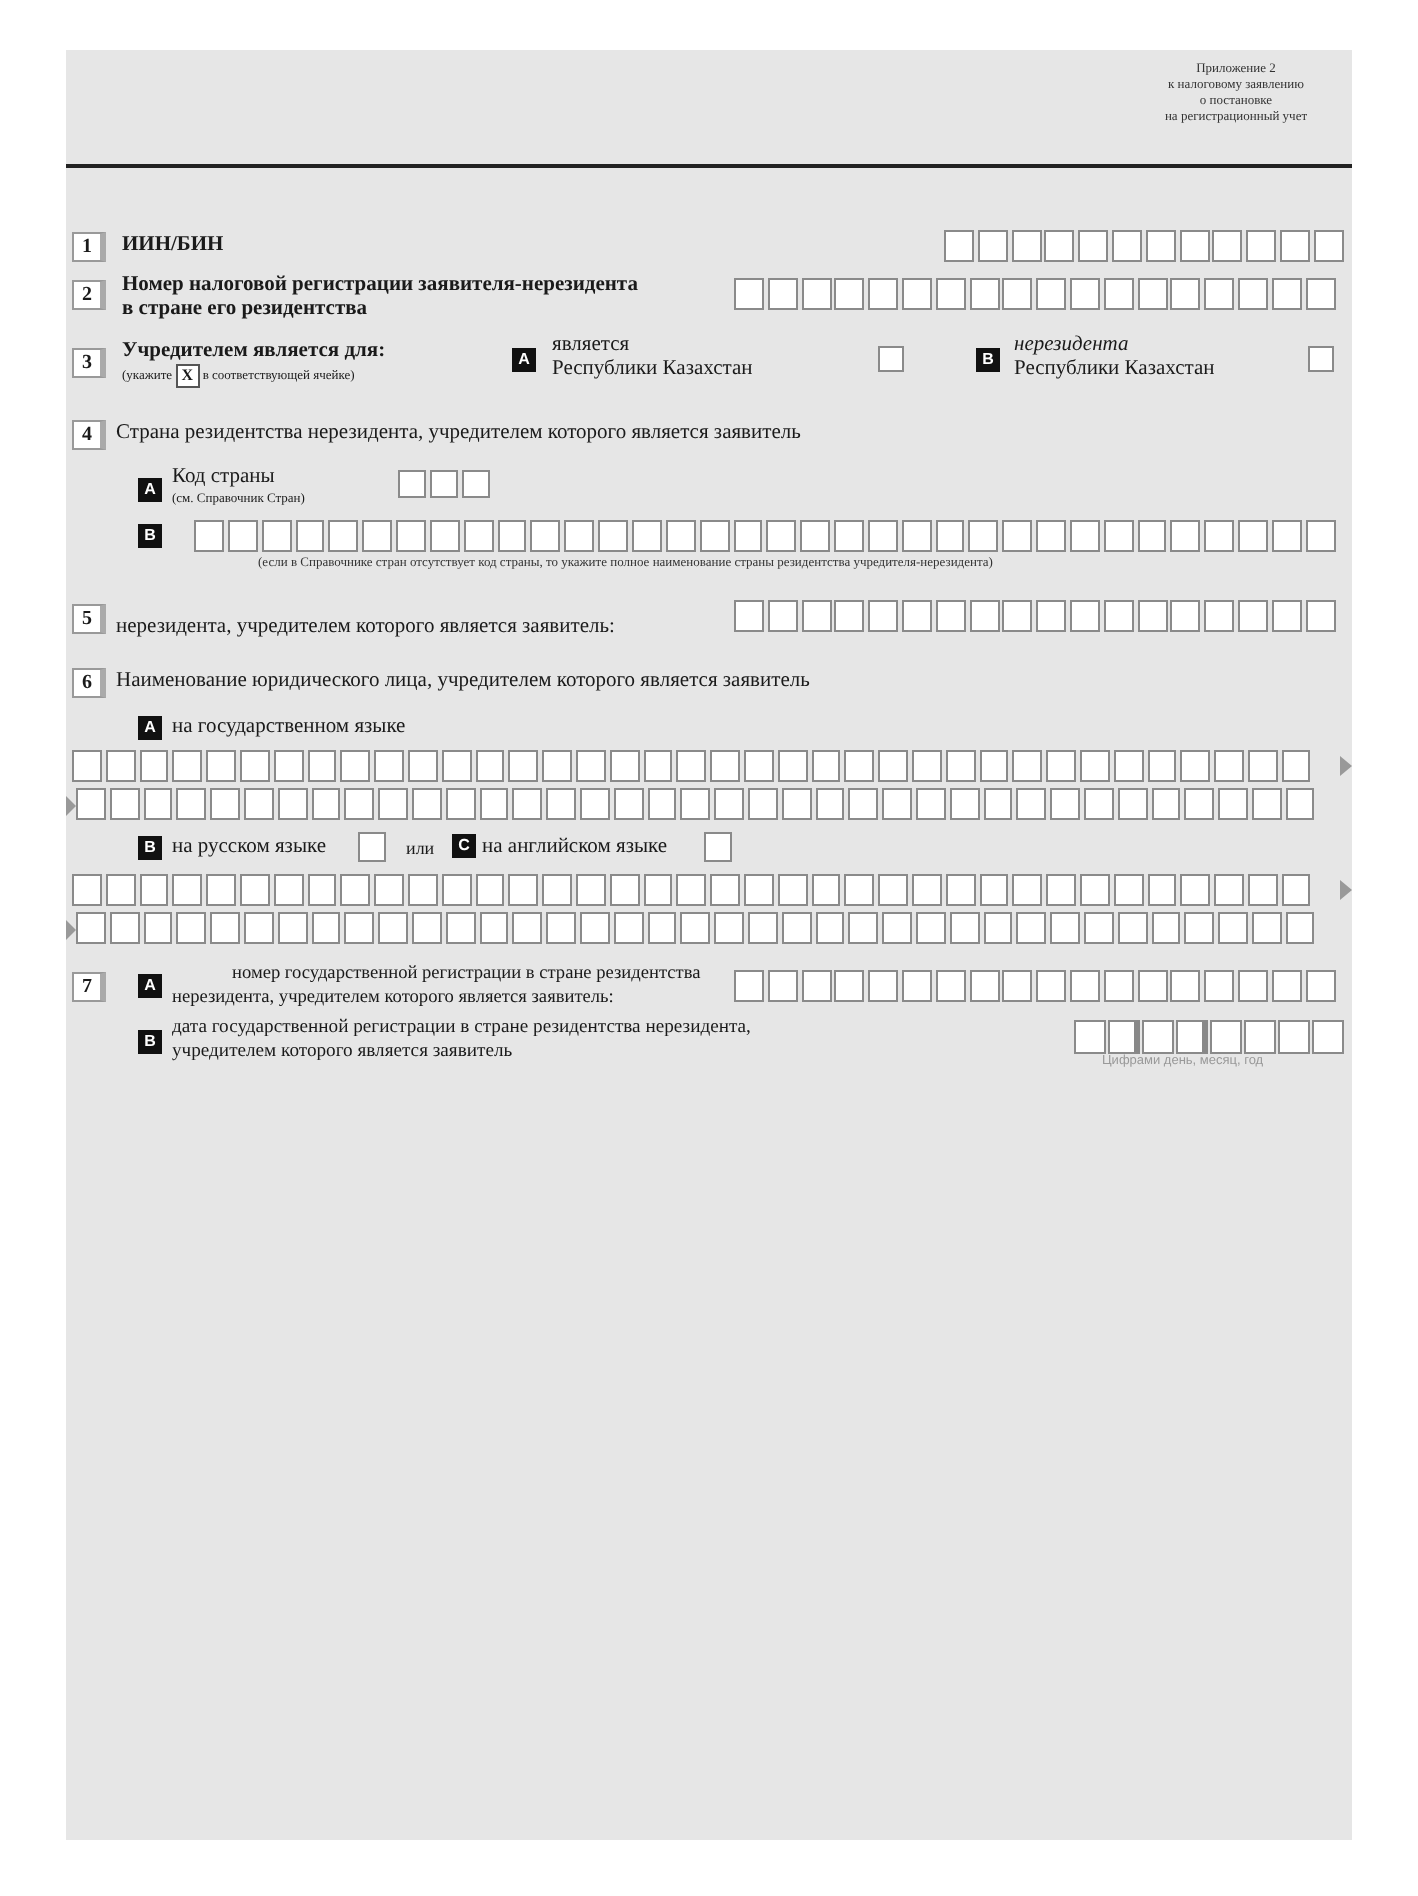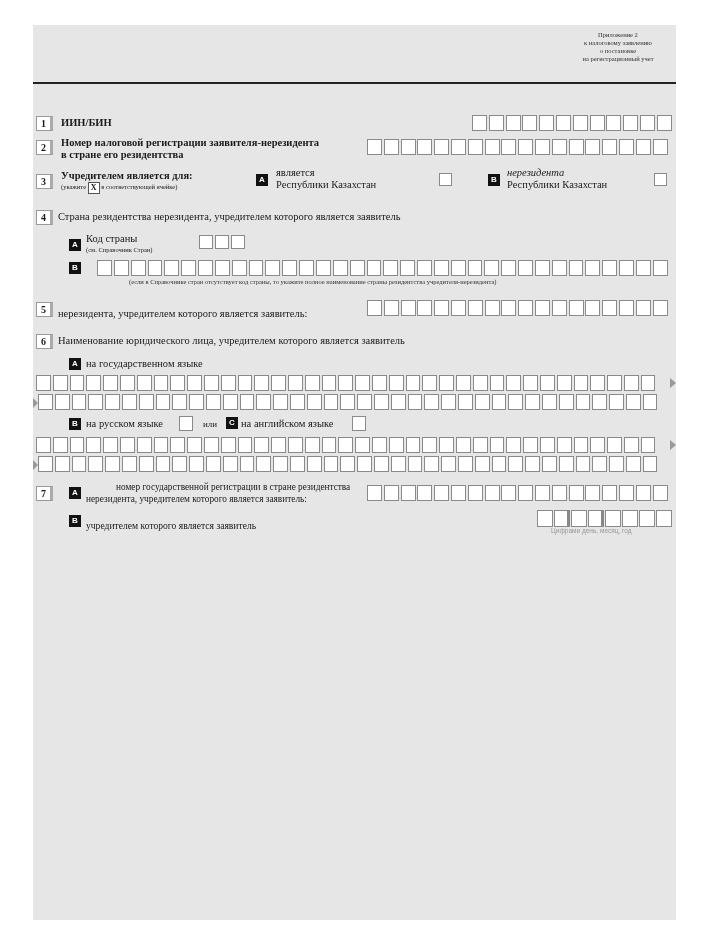--- a/index.html
+++ b/index.html
@@ -369,20 +369,21 @@
       <div class="box"></div>
       <div class="box"></div>
       <div class="box"></div>
       <div class="box"></div>
       <div class="box"></div>
       <div class="box"></div>
       <div class="box"></div>
     </div>
 
   <div class="abs letter" style="left:36px; top:490px;">B</div>
+  <div class="abs lbl" style="left:53px; top:483px; font-size:9.6px;">дата государственной регистрации в стране резидентства нерезидента,</div>
   <div class="abs lbl" style="left:53px; top:495px; font-size:9.6px;">учредителем которого является заявитель</div>
   <div class="abs boxes date" style="left:504px; top:485px;">
       <div class="box" style="width: 16px; height: 17px; margin-right: 1px;"></div>
       <div class="box sep" style="width: 16px; height: 17px; margin-right: 1px;"></div>
       <div class="box" style="width: 16px; height: 17px; margin-right: 1px;"></div>
       <div class="box sep" style="width: 16px; height: 17px; margin-right: 1px;"></div>
       <div class="box" style="width: 16px; height: 17px; margin-right: 1px;"></div>
       <div class="box" style="width: 16px; height: 17px; margin-right: 1px;"></div>
       <div class="box" style="width: 16px; height: 17px; margin-right: 1px;"></div>
       <div class="box" style="width: 16px; height: 17px; margin-right: 1px;"></div>

